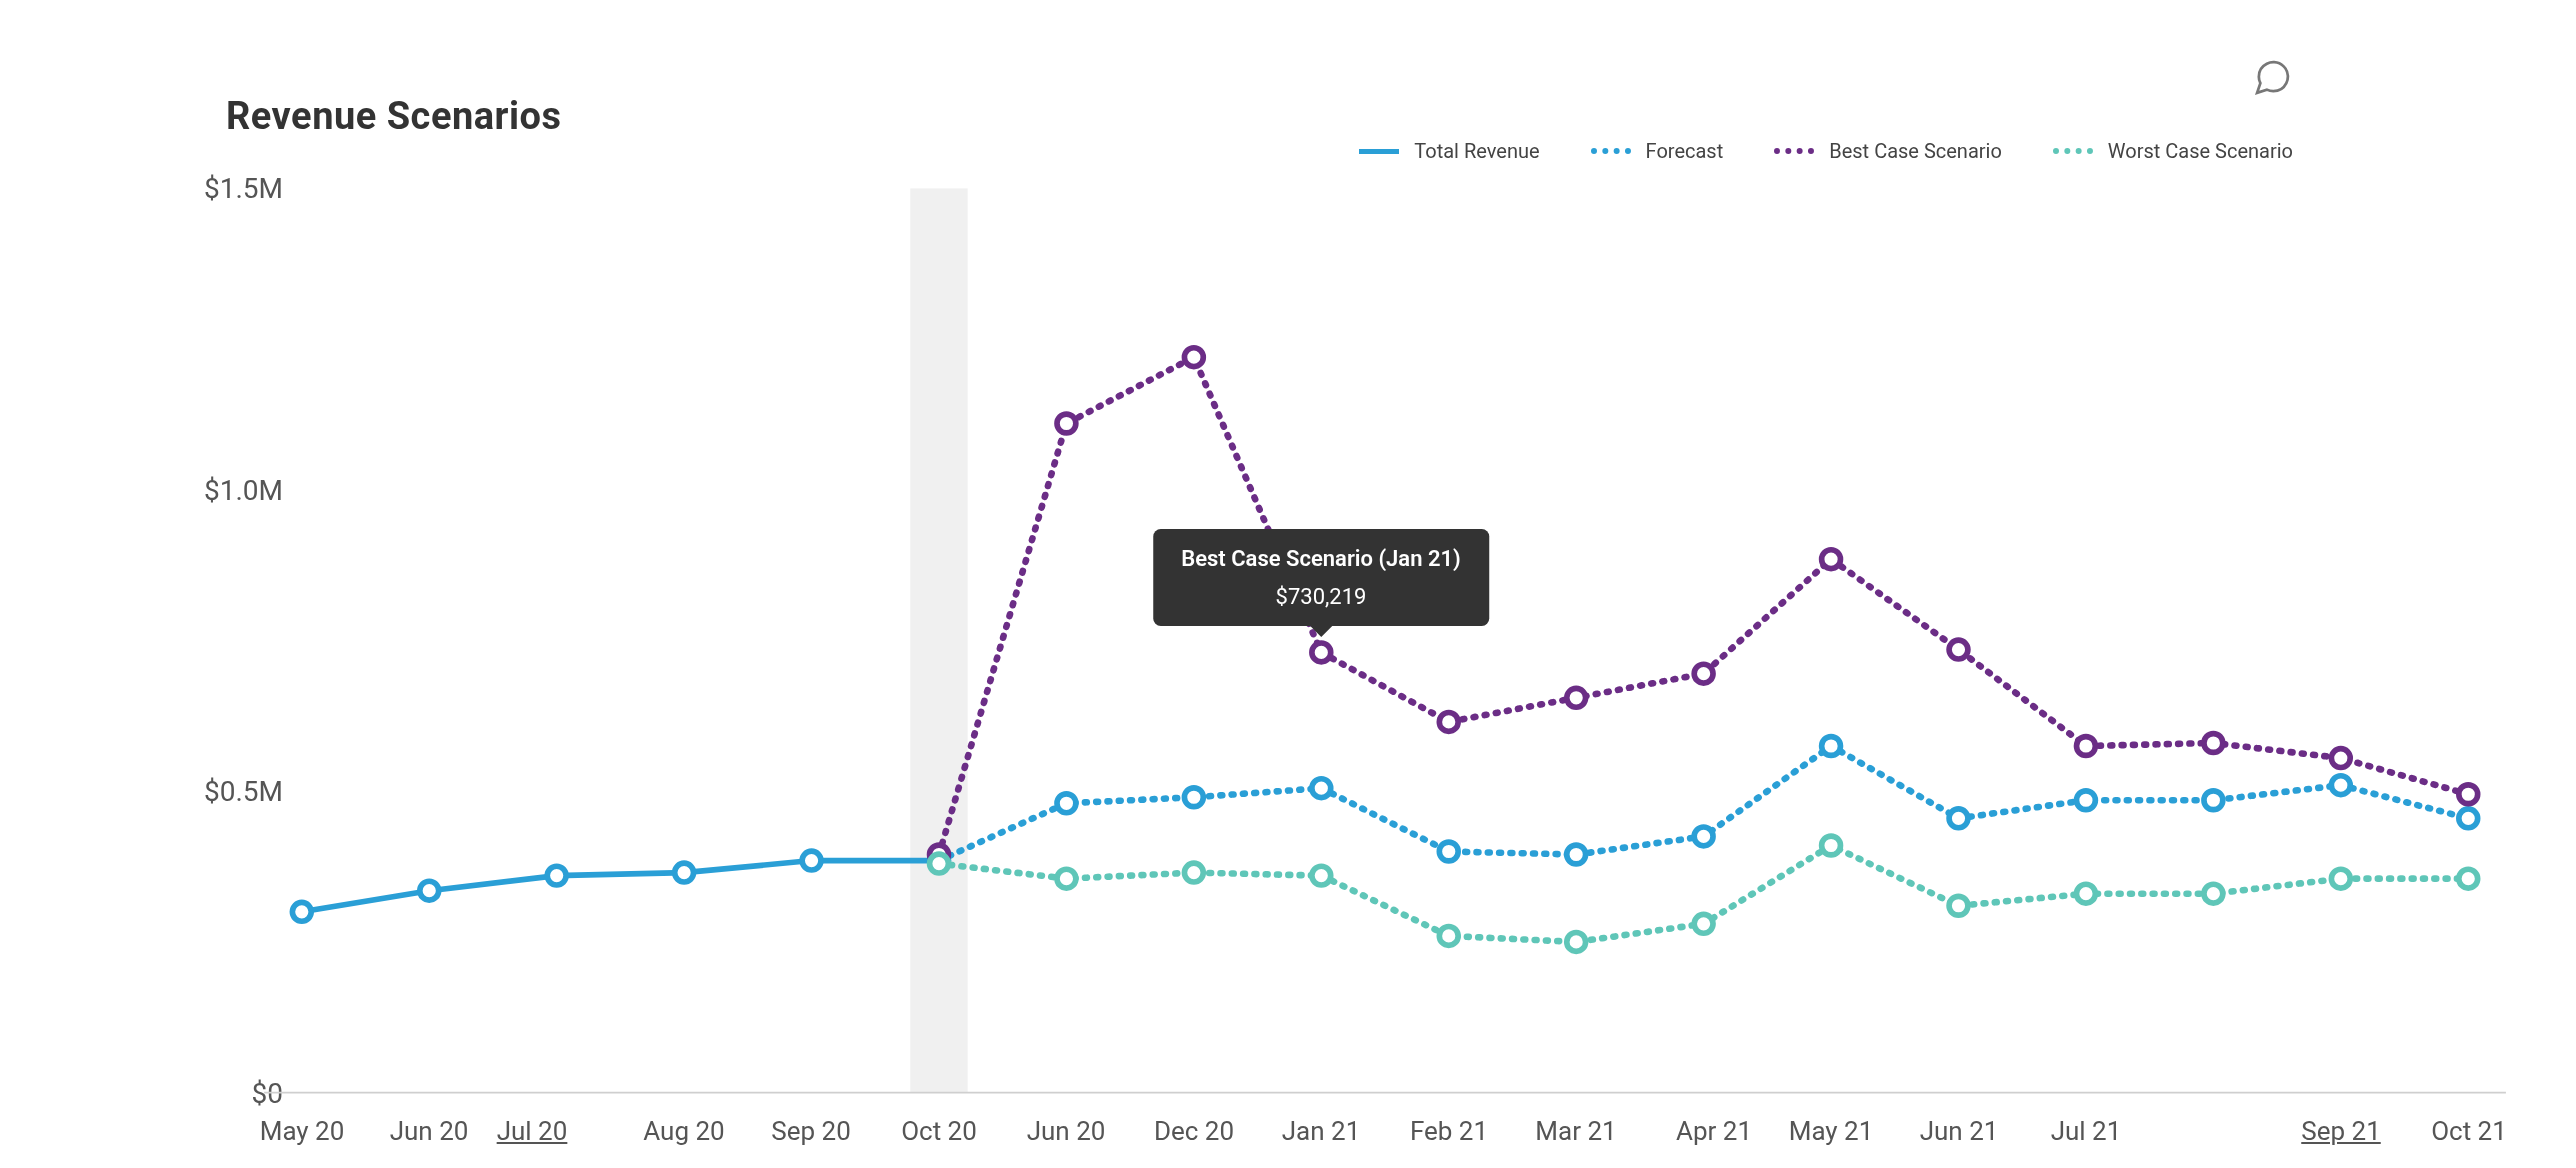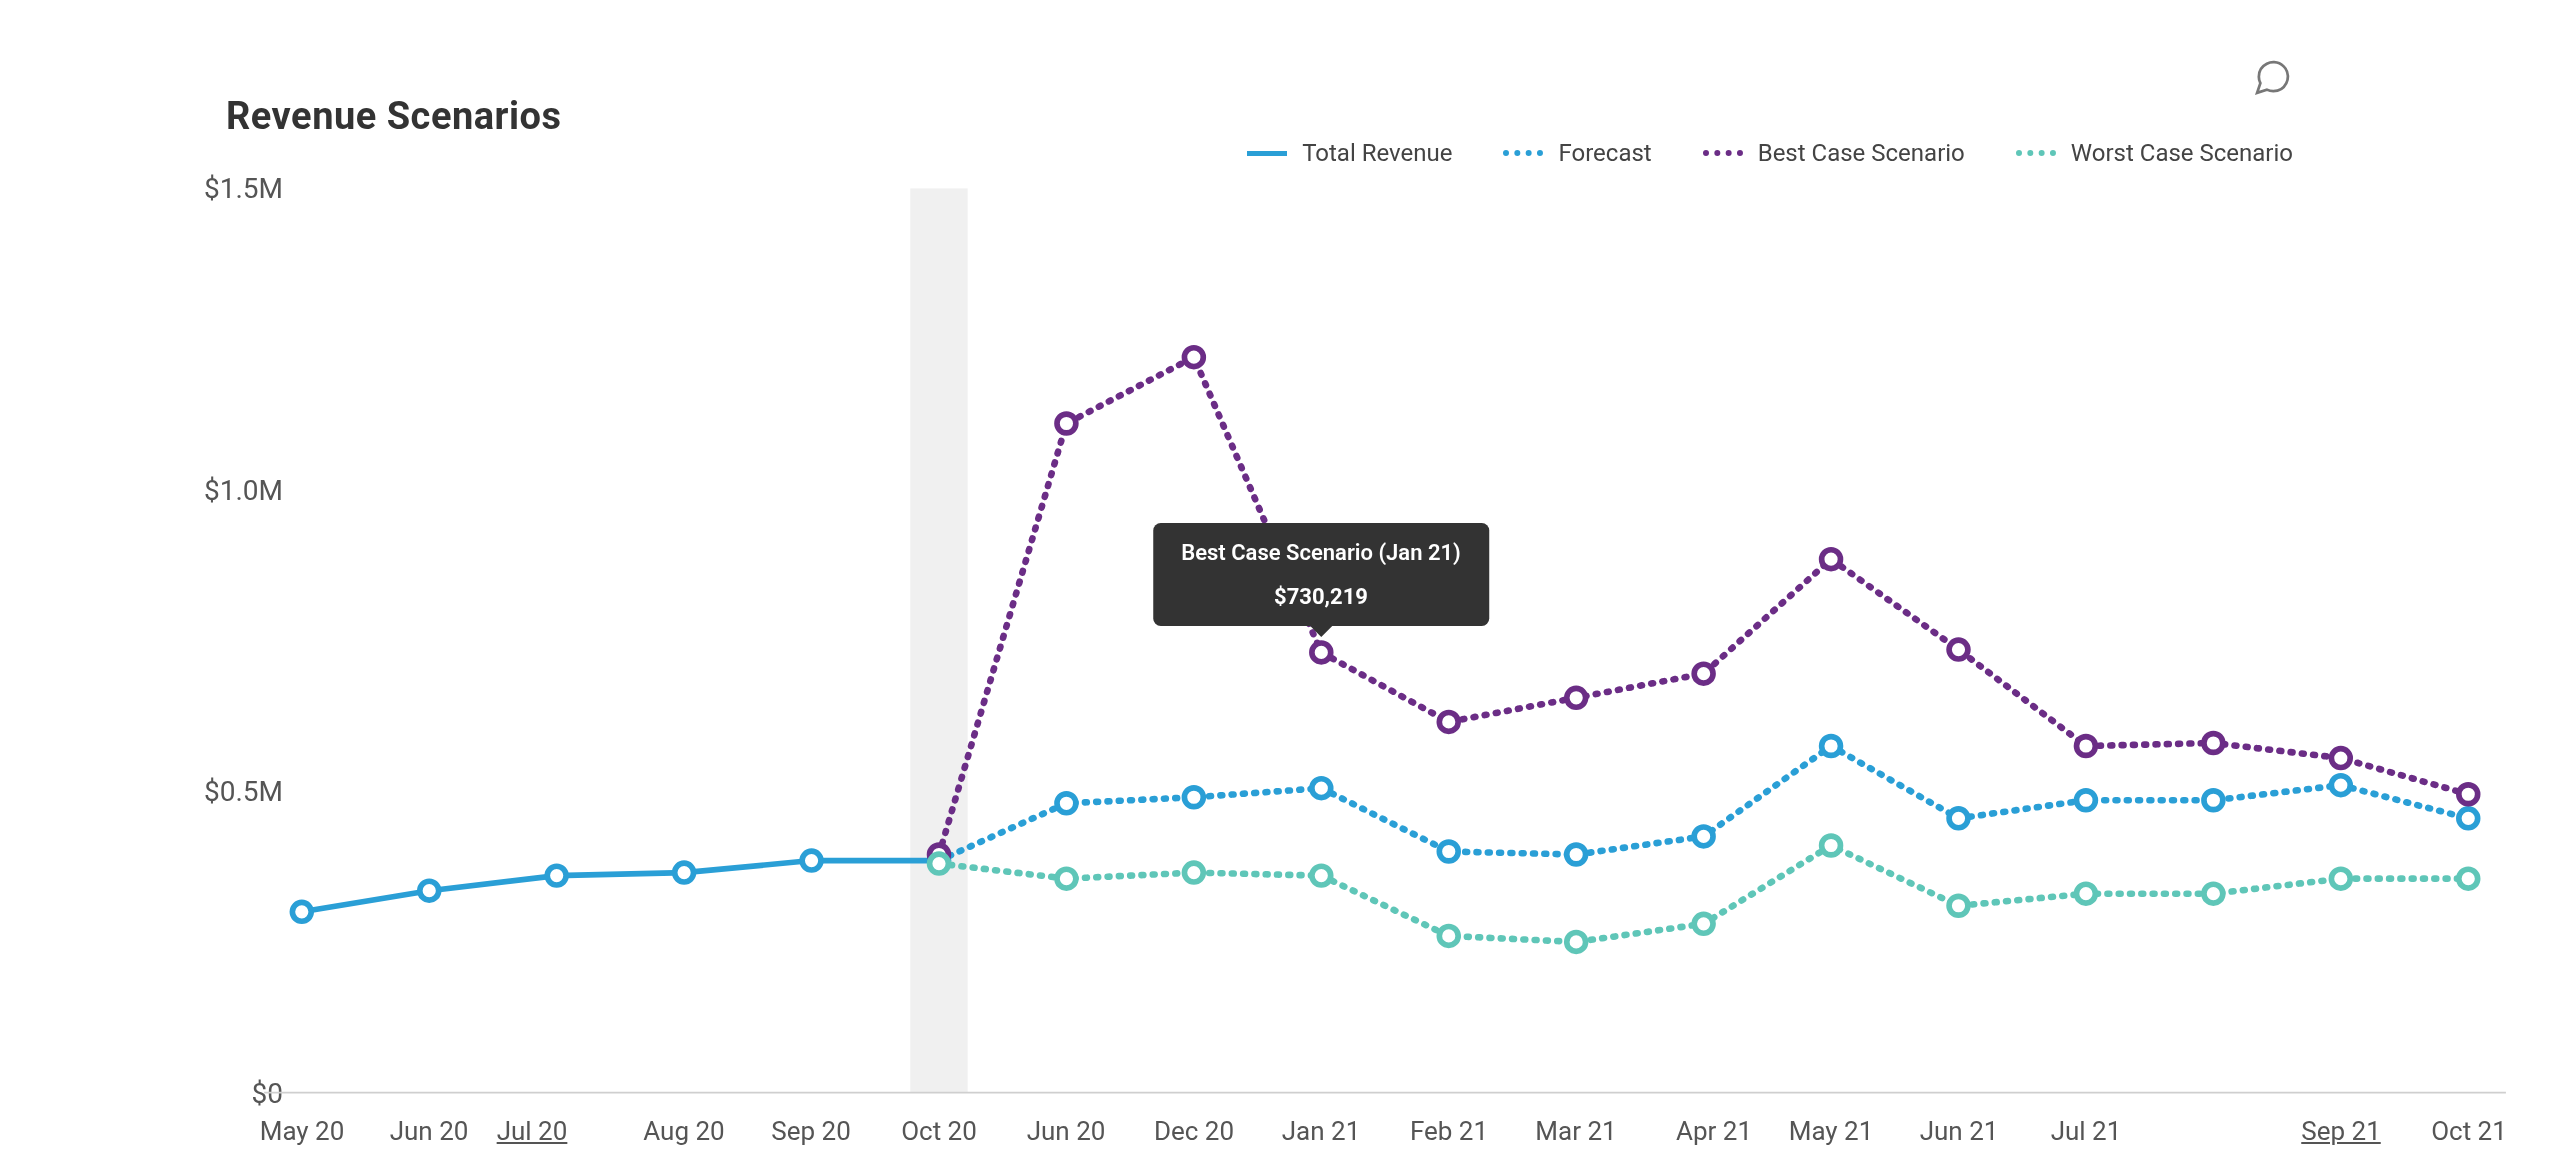--- a/index.html
+++ b/index.html
@@ -1,29 +1,29 @@
 <!DOCTYPE html>
 <html style="font-size:15px"><head>
 <meta charset="utf-8">
 <style>
   * { box-sizing: border-box; }
   html, body { margin: 0; padding: 0; font-family: -apple-system, BlinkMacSystemFont, "Segoe UI", Roboto, Helvetica, Arial, sans-serif; background: #fff; color: #333; }
   .chart-wrap { position: relative; width: 2576px; height: 1168px; }
   .title { position: absolute; left: 226px; top: 94px; font-size: 38px; font-weight: 700; color: #333; letter-spacing: 0.5px; }
   .comment-icon { position: absolute; right: 283px; top: 57px; width: 41px; height: 41px; color: #666; cursor: pointer; }
-  .legend { position: absolute; right: 283px; top: 139px; display: flex; gap: 51px; align-items: center; font-size: 24px; color: #444; }
+  .legend { position: absolute; right: 283px; top: 139px; display: flex; gap: 51px; align-items: center; font-size: 20px; color: #444; }
   .legend-item { display: flex; align-items: center; gap: 15px; cursor: pointer; }
   .legend-swatch { width: 40px; height: 0; border-top-width: 5.7px; border-top-style: solid; }
   .legend-swatch.dotted { border-top-style: dotted; border-top-width: 6.6px; }
   .ytick-label { position: absolute; right: calc(100% - 283px); font-size: 28px; color: #555; transform: translateY(-50%); }
   .xtick-label { position: absolute; font-size: 26px; color: #555; transform: translateX(-50%); }
   svg.plot { position: absolute; left: 0; top: 0; }
   .tooltip { position: absolute; background: #333; color: #fff; border-radius: 7.5px; padding: 17px 28px; font-size: 22px; text-align: center; transform: translate(-50%, -100%); white-space: nowrap; }
   .tooltip .t-title { font-weight: 600; }
-  .tooltip .t-value { font-weight: 700; margin-top: 19px; }
+  .tooltip .t-value { font-weight: 400; margin-top: 13px; }
   .tooltip::after { content: ""; position: absolute; left: 50%; top: 100%; transform: translateX(-50%); border: 11.3px solid transparent; border-top-color: #333; }
 </style>
 </head>
 <body>
 
 <div class="chart-wrap">
 
   <div class="title">Revenue Scenarios</div>
 
   <div class="comment-icon">

